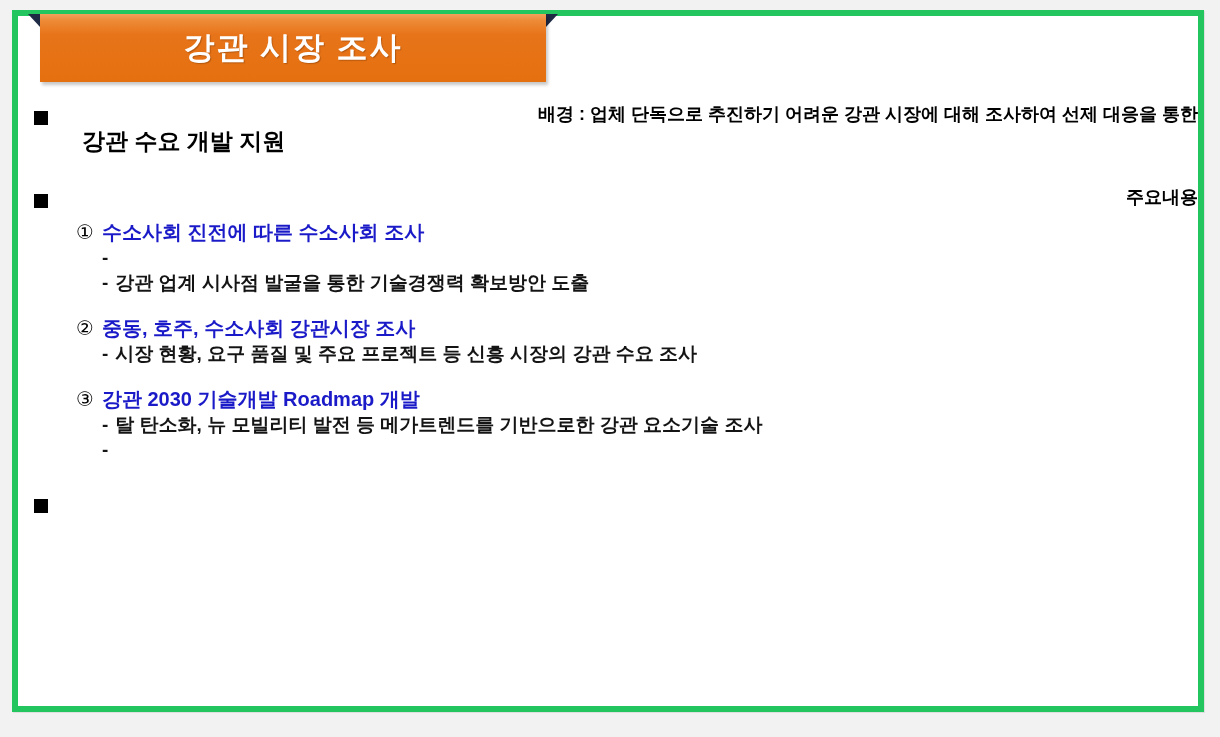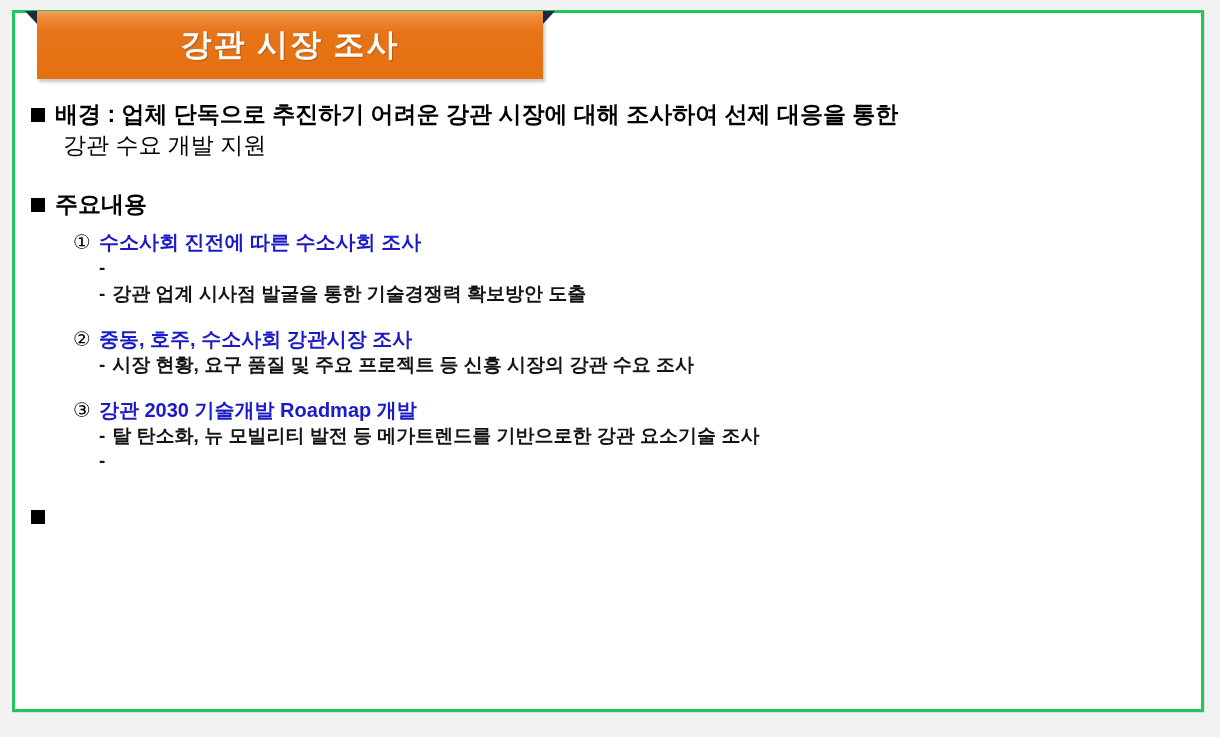--- a/index.html
+++ b/index.html
@@ -16,21 +16,21 @@
   }
 
   
   .slide {
     position: absolute;
     left: 12px;
     top: 10px;
     width: 1192px;
     height: 702px;
     background: #ffffff;
-    border: 3px solid #22c55e;
+    border: 6px solid #22c55e;
     box-sizing: border-box;
     box-shadow: 1px 1px 0 rgba(0,0,0,0.08);
   }
 
   
   .banner-wrap {
     position: absolute;
     left: 10px;
     top: -2px;
     width: 530px;
@@ -79,40 +79,41 @@
   .content {
     position: absolute;
     left: 0;
     top: 86px;
     width: 100%;
   }
 
   .lvl1 {
     display: flex;
     align-items: flex-start;
-    font-size: 23px;
+    font-size: 18px;
     font-weight: bold;
     color: #000000;
     line-height: 1.34;
     margin-left: 16px;
+    justify-content: space-between;
   }
   .sq {
     flex: 0 0 auto;
     width: 14px;
     height: 14px;
     background: #000000;
     margin-top: 9px;
     margin-right: 10px;
   }
   .lvl1-text { white-space: pre-wrap; }
   .lvl1-cont {
     font-size: 23px;
-    font-weight: normal;
+    font-weight: bold;
     color: #000000;
-    margin-left: 48px;
+    margin-left: 64px;
     line-height: 1.34;
   }
 
   .lvl2 {
     display: flex;
     align-items: flex-start;
     margin-left: 58px;
     font-size: 20px;
     font-weight: bold;
     color: #1a1ac8;

